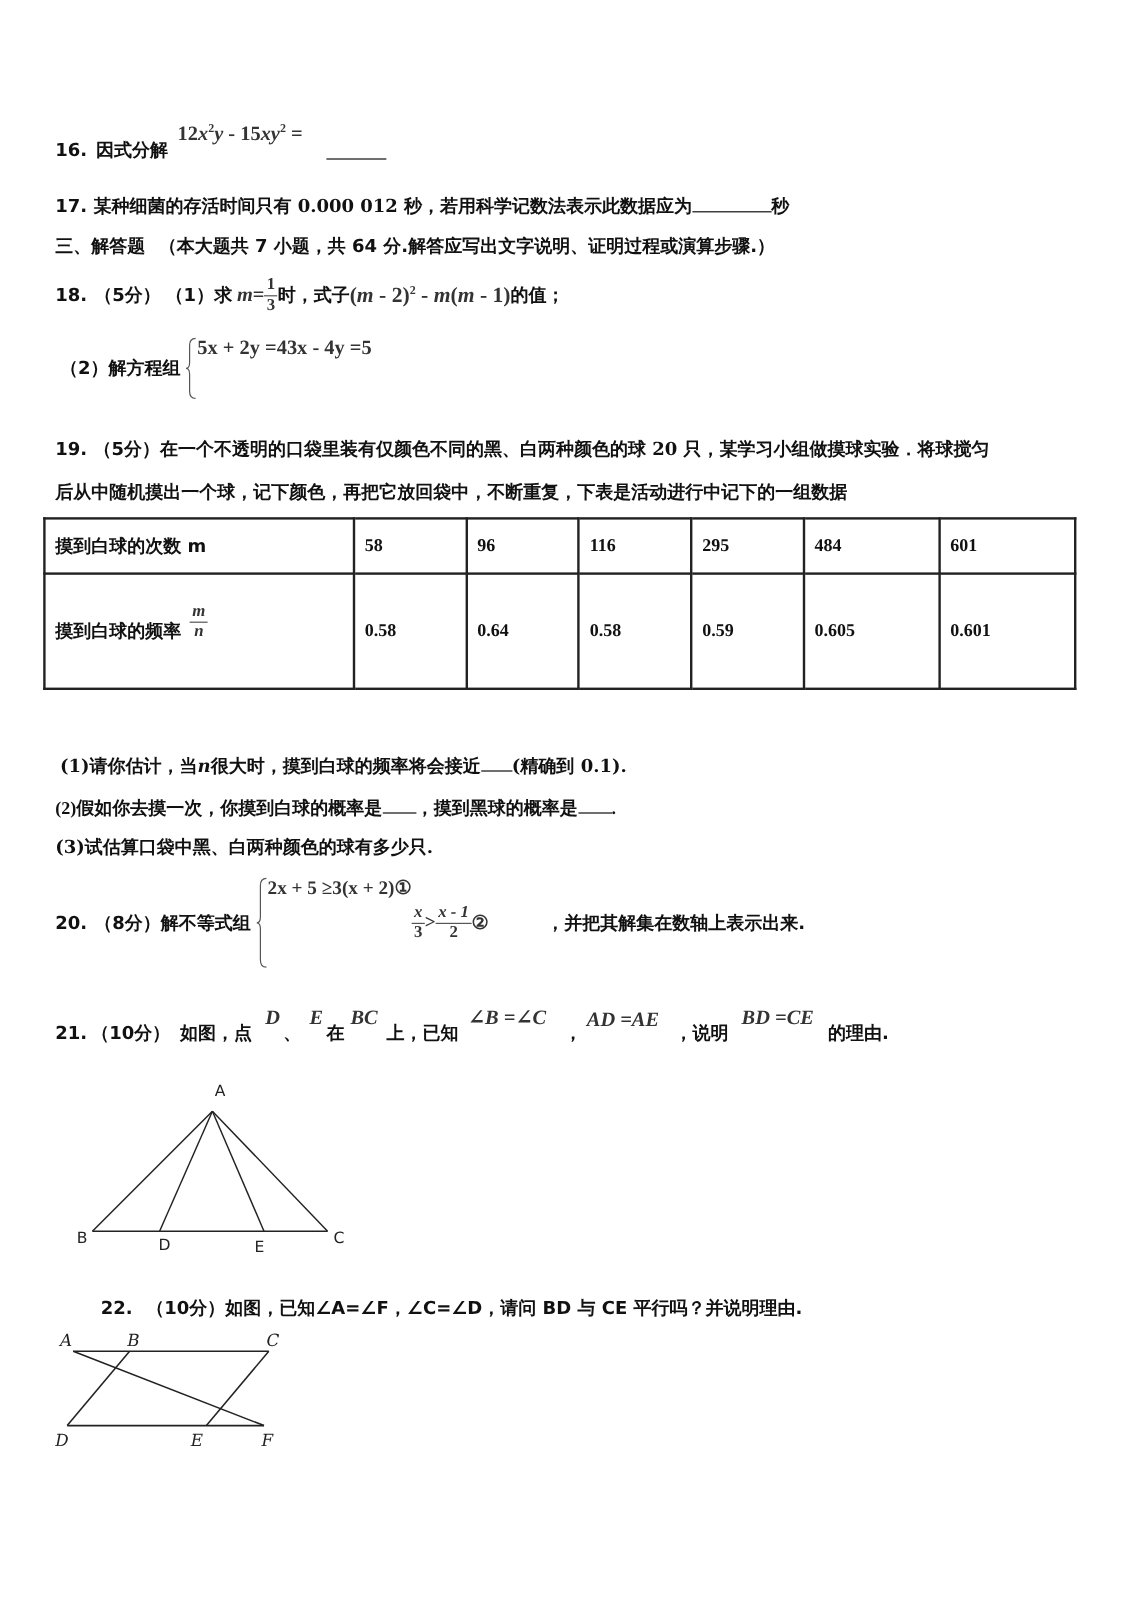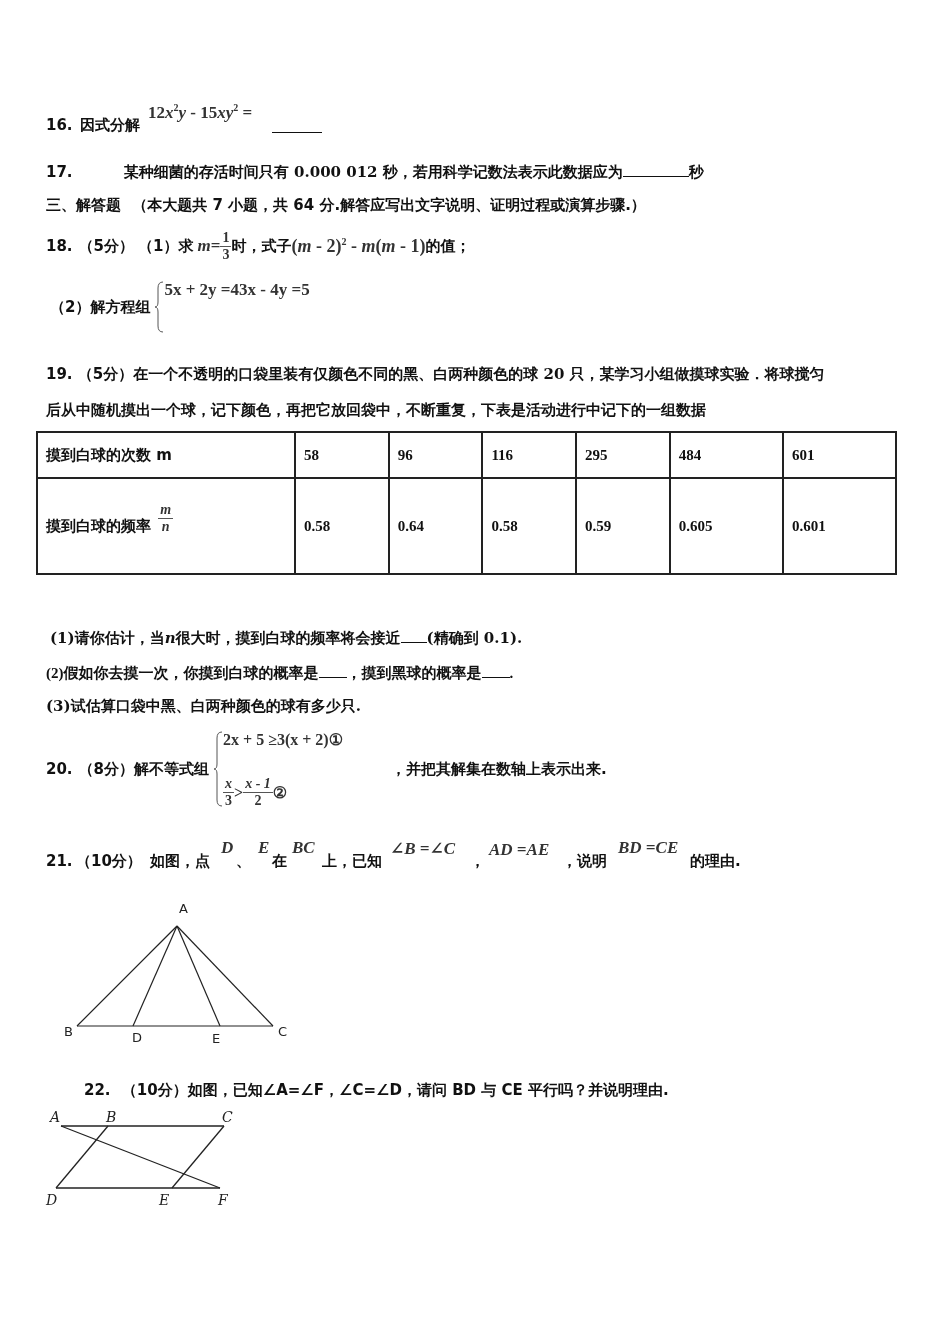--- a/index.html
+++ b/index.html
@@ -32,21 +32,21 @@
   <span style="position:absolute; left:0; top:14px;">16.</span>
   <span style="position:absolute; left:34px; top:14px;">因式分解</span>
   <span class="math" style="position:absolute; left:102px; top:0px;">
     <span>12</span><span class="mi">x</span><sup>2</sup><span class="mi">y</span><span> - 15</span><span class="mi">xy</span><sup>2</sup><span> =</span>
   </span>
   <span class="blank" style="position:absolute; left:226px; top:14px; width:50px; height:16px;"></span>
 </div>
 
 <div class="abs q" style="left:46px; top:162px;">
   <span>17.</span>
-  <span style="font-family:'DejaVu Serif', serif;margin-left:46px;">某种细菌的存活时间只有 0.000 012 秒，若用科学记数法表示此数据应为</span><span class="blank" style="width:66px; height:14px;"></span><span>秒</span>
+  <span style="font-family:'DejaVu Serif', serif;">某种细菌的存活时间只有 0.000 012 秒，若用科学记数法表示此数据应为</span><span class="blank" style="width:66px; height:14px;"></span><span>秒</span>
 </div>
 
 <div class="abs q" style="left:46px; top:196px;">
   <span>三、解答题</span>
   <span style="margin-left:6px;">（本大题共 7 小题，共 64 分.解答应写出文字说明、证明过程或演算步骤.）</span>
 </div>
 
 <div class="abs q" style="left:46px; top:226px; height:40px; display:flex; align-items:center;">
   <span>18.</span>
   <span style="margin-left:6px;">（5分）</span>
@@ -127,21 +127,21 @@
 </div>
 
 <div class="abs q" style="left:46px; top:730px; height:78px; display:flex; align-items:center;">
   <span>20.</span>
   <span style="margin-left:6px;">（8分）</span>
   <span>解不等式组</span>
   <span class="brace-sys" style="margin-left:4px;">
     <svg width="10" height="78">
         <path d="M9 2 Q4 2 4 8 L4 34 Q4 39 1 39 Q4 39 4 44 L4 70 Q4 76 9 76" stroke="#555" stroke-width="1" fill="none"></path>
       </svg>
-    <span class="math" style="display:flex; flex-direction:column; justify-content:space-between; font-size:16px;">
+    <span class="math" style="display:flex; flex-direction:row; justify-content:flex-start; font-size:16px;">
       <span>2x + 5 ≥3(x + 2)①</span>
       <span style="display:flex; align-items:center;">
         <span class="frac">
             <span class="num mi">x</span>
             <span class="den">3</span>
           </span>
         <span> &gt; </span>
         <span class="frac">
             <span class="num mi">x - 1</span>
             <span class="den">2</span>

